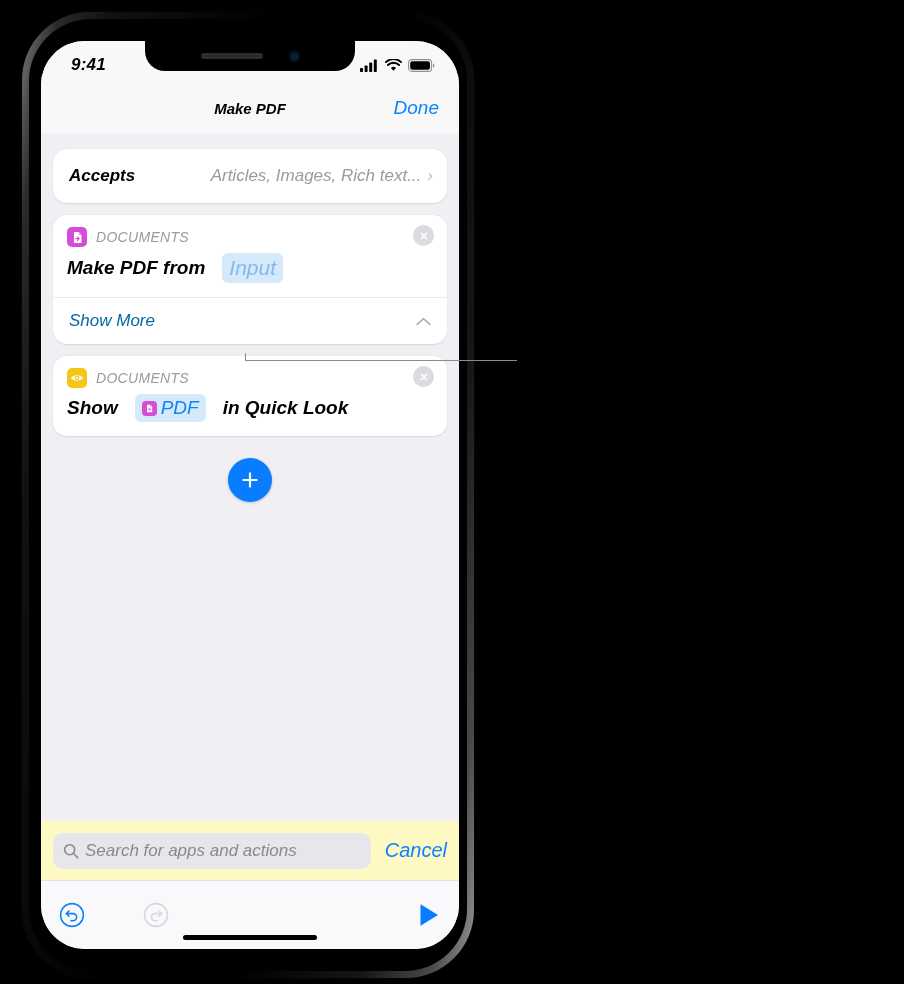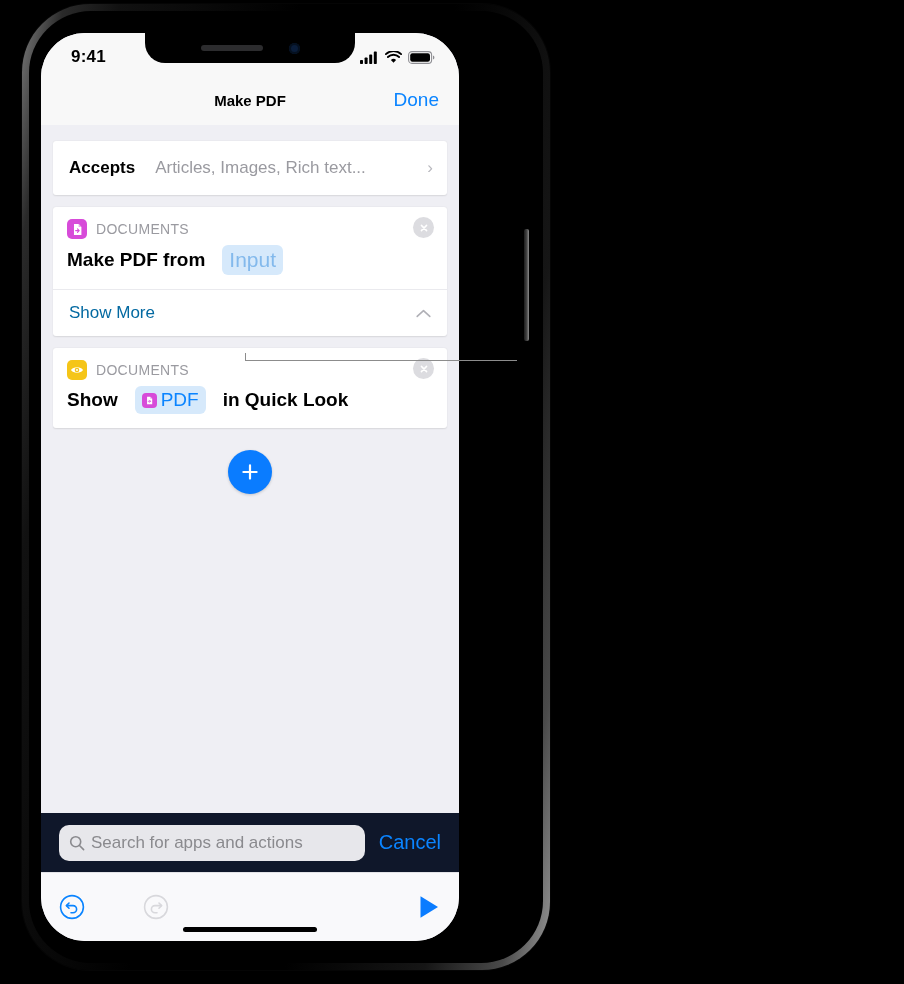--- a/index.html
+++ b/index.html
@@ -13,26 +13,27 @@
     position: relative;
     overflow: hidden;
     font-family: "Liberation Sans", sans-serif;
     -webkit-font-smoothing: antialiased;
   }
 
   
   #phone-frame {
     position: absolute;
     left: 22px;
-    top: 4px;
-    width: 528px;
+    top: 12px;
+    width: 452px;
     height: 966px;
     border-radius: 68px;
     background: linear-gradient(100deg, #7d7d7d 0%, #2a2a2a 6%, #111 14%, #000 40%, #000 62%, #161616 82%, #4a4a4a 93%, #9a9a9a 100%);
     box-shadow: 0 0 0 1px #050505;
+    font-style: italic;
   }
   #phone-frame-inner {
     position: absolute;
     left: 7px;
     top: 7px;
     right: 7px;
     bottom: 7px;
     border-radius: 62px;
     background: #000;
   }
@@ -146,24 +147,25 @@
     top: 92px;
     left: 0; right: 0;
     bottom: 128px;
     background: #EFEFF4;
     padding: 16px 12px 0 12px;
     box-sizing: border-box;
   }
 
   .card {
     background: #FFFFFF;
-    border-radius: 3px;
+    border-radius: 14px;
     margin-bottom: 12px;
     box-shadow: 0 0.5px 1.5px rgba(0,0,0,0.10);
     overflow: hidden;
+    text-align: right;
   }
 
   
   #accepts-row {
     display: flex;
     align-items: center;
     height: 54px;
     padding: 0 14px 0 16px;
   }
   #accepts-label {
@@ -287,24 +289,24 @@
     justify-content: center;
     box-shadow: 0 1px 3px rgba(0,0,0,0.18);
   }
 
   
   #search-bar {
     position: absolute;
     left: 0; right: 0;
     bottom: 68px;
     height: 60px;
-    background: #0f172a;
-    display: flex;
-    align-items: center;
-    padding: 0 18px;
+    background: #fef9c3;
+    display: flex;
+    align-items: center;
+    padding: 0 12px;
     box-sizing: border-box;
     border-bottom: 1px solid #E3E3E7;
   }
   #search-field {
     flex: 1;
     height: 36px;
     border-radius: 10px;
     background: #E7E7EB;
     display: flex;
     align-items: center;

